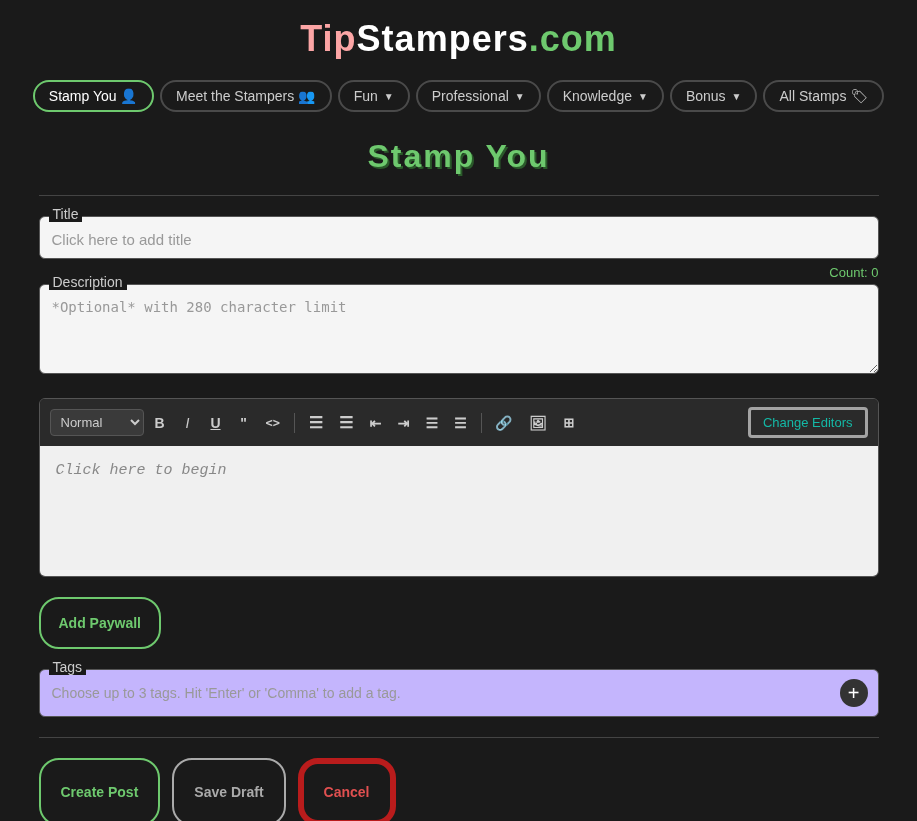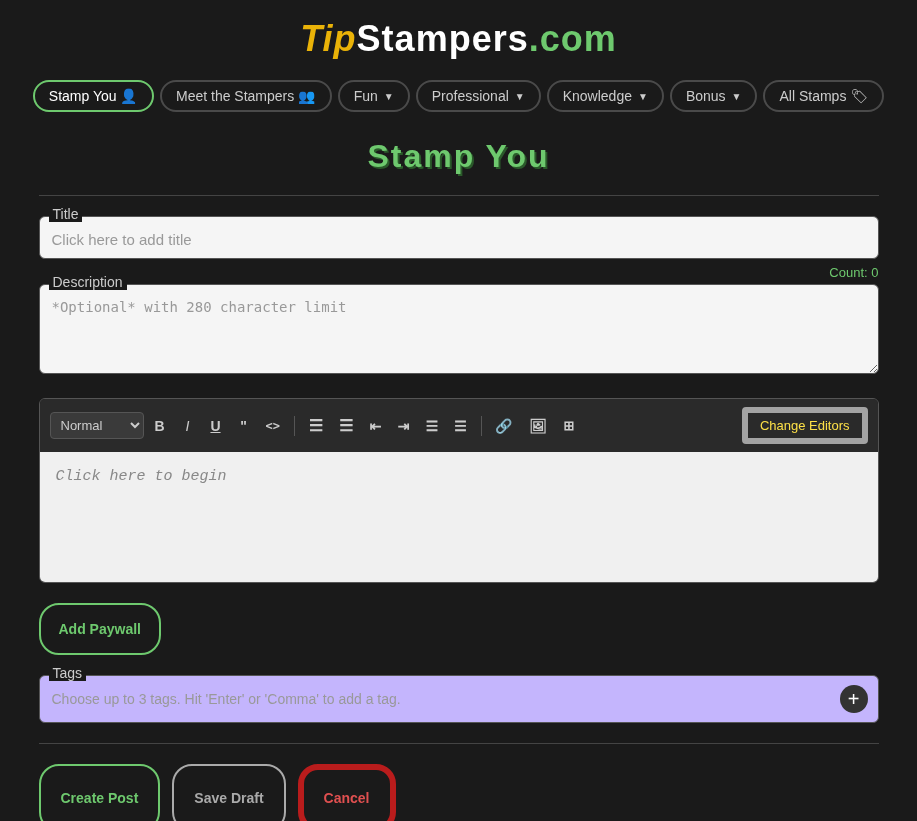--- a/index.html
+++ b/index.html
@@ -14,21 +14,21 @@
     
     .header {
       text-align: center;
       padding: 18px 0 12px;
     }
     .logo {
       font-size: 36px;
       font-weight: bold;
       letter-spacing: 1px;
     }
-    .logo-tip { color: #eab308; font-style: italic; }
+    .logo-tip { color: #fca5a5; }
     .logo-stampers { color: #fff; }
     .logo-com { color: #6ec96e; }
 
     
     .nav {
       display: flex;
       align-items: center;
       justify-content: center;
       gap: 6px;
       padding: 8px 0 16px;
@@ -164,22 +164,22 @@
     }
     .toolbar-separator {
       width: 1px;
       height: 20px;
       background: #555;
       margin: 0 4px;
     }
     .toolbar-spacer { flex: 1; }
     .change-editors-btn {
       background: #2a2a2a;
-      border: 6px solid #a3a3a3;
-      color: #fde047;
+      border: 3px solid #a3a3a3;
+      color: #14b8a6;
       padding: 5px 12px;
       border-radius: 4px;
       cursor: pointer;
       font-size: 13px;
     }
 
     .editor-area {
       background: #f0f0f0;
       min-height: 130px;
       padding: 16px;

